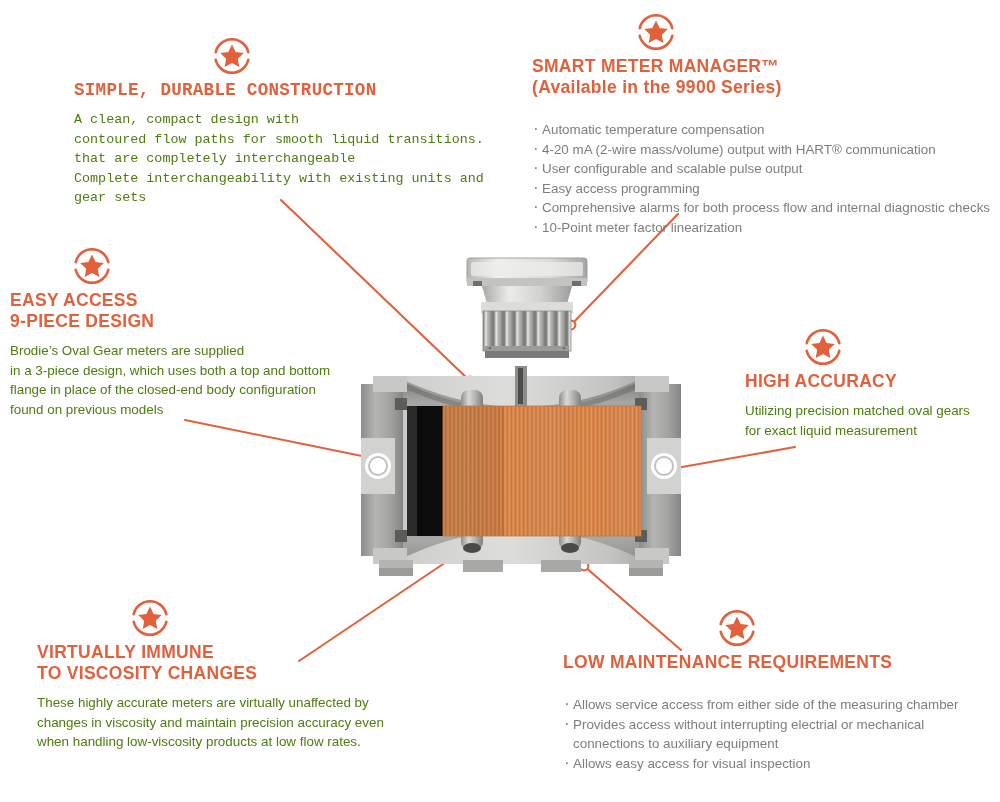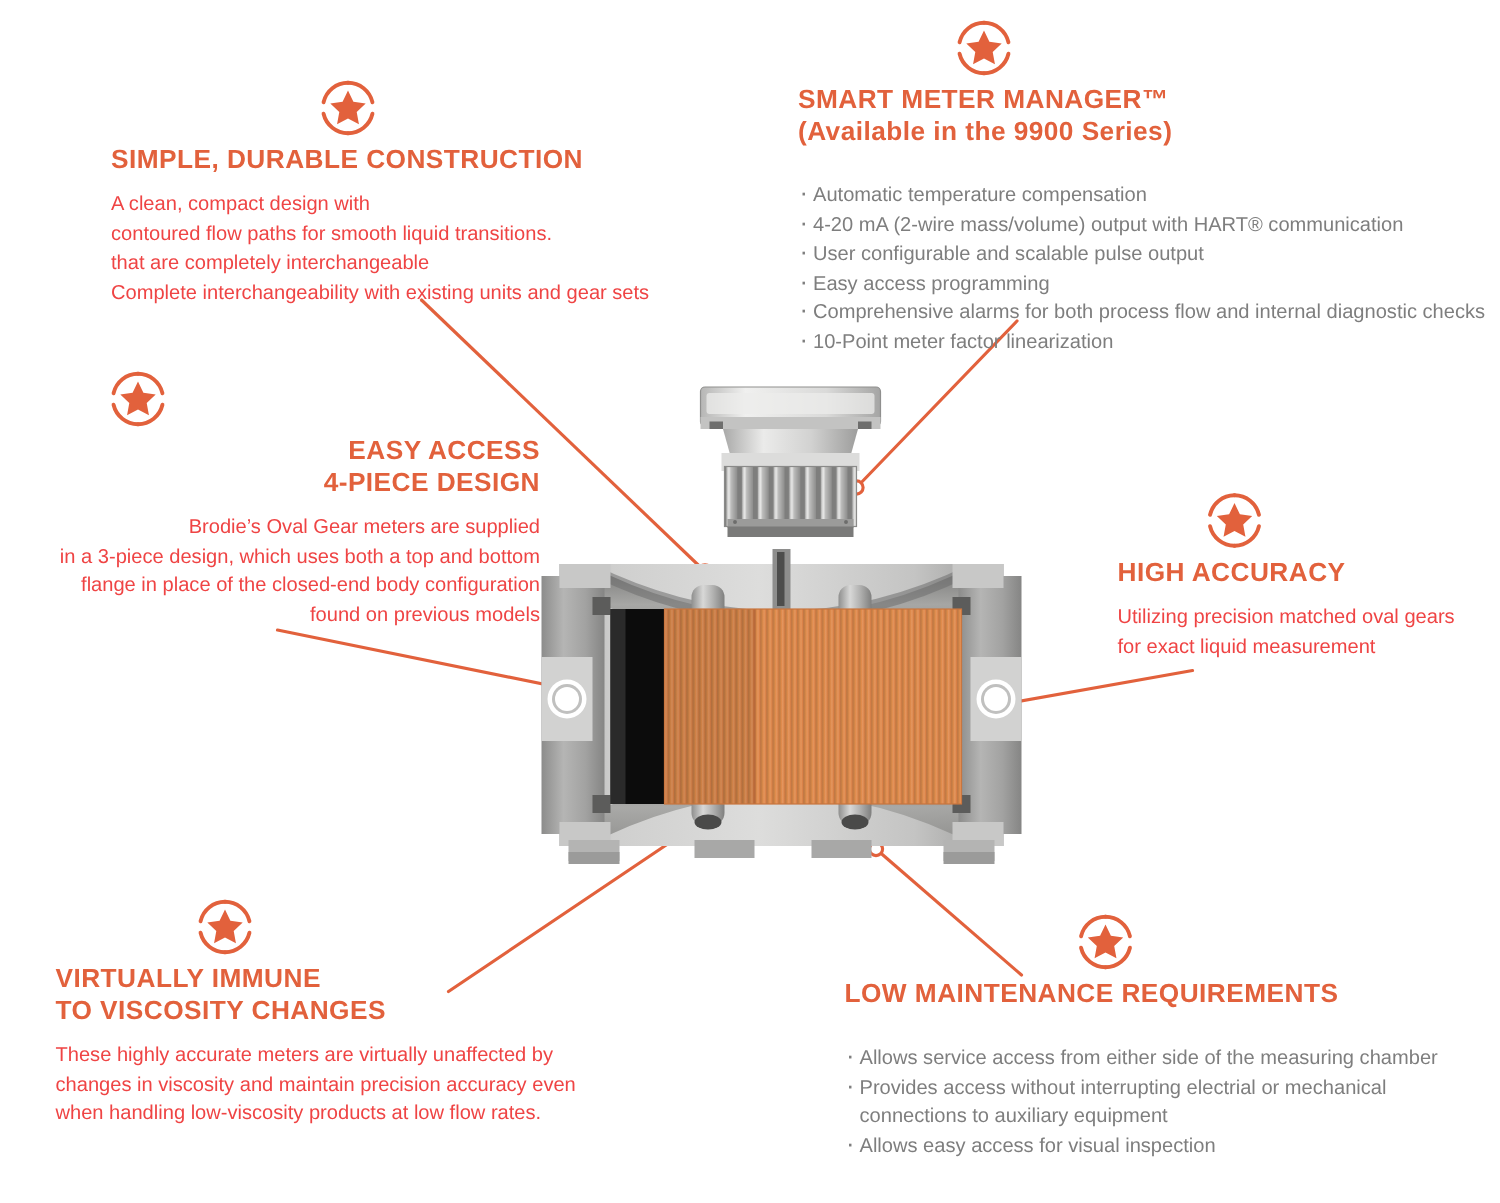--- a/index.html
+++ b/index.html
@@ -20,46 +20,46 @@
   .star-wrap { width: 40px; height: 40px; display:block; }
   .f-title {
     color: #E2613C;
     font-weight: bold;
     font-size: 17.5px;
     letter-spacing: 0.3px;
     line-height: 21px;
     white-space: nowrap;
   }
   .f-body {
-    color: #ef4444;
+    color: #4d7c0f;
     font-size: 13.4px;
     line-height: 19.6px;
     margin-top: 9px;
   }
   .f-body p { margin:0; }
   ul.bullets { list-style: none; margin-top: 22px; }
   ul.bullets li {
     color: #7E7E7E;
     font-size: 13.4px;
     line-height: 19.6px;
     padding-left: 10px;
     position: relative;
   }
   ul.bullets li::before {
     content: "\00B7";
     position: absolute; left: 1px; top: -1px;
     font-size: 17px; color: #7E7E7E;
   }
 
   
-  #feat-simple        { left: 74px;  top: 52px;  width: 420px; }
+  #feat-simple        { left: 74px;  top: 36px;  width: 420px; font-family: Liberation Mono, monospace; }
   #feat-simple .star-wrap { margin-left: 138px; }
   #feat-smart         { left: 532px; top: 12px;  width: 492px; }
   #feat-smart .star-wrap  { margin-left: 104px; }
-  #feat-easy          { left: 10px;  top: 246px; width: 350px; text-align: right; }
+  #feat-easy          { left: 10px;  top: 246px; width: 350px; }
   #feat-easy .star-wrap   { margin-left: 62px; }
   #feat-high          { left: 745px; top: 327px; width: 250px; }
   #feat-high .star-wrap   { margin-left: 58px; }
   #feat-viscosity     { left: 37px;  top: 598px; width: 400px; }
   #feat-viscosity .star-wrap { margin-left: 93px; }
   #feat-lowmaint      { left: 563px; top: 608px; width: 432px; }
   #feat-lowmaint .star-wrap  { margin-left: 154px; }
 
   .t-spacer { height: 4px; }
 
@@ -271,21 +271,21 @@
   <div class="feature" id="feat-easy">
     <svg class="star-wrap" viewBox="0 0 40 40">
       <path d="M20 3.2 A16.8 16.8 0 0 1 36.3 16.2" fill="none" stroke="#E2613C" stroke-width="2.6" stroke-linecap="round"></path>
       <path d="M36.3 23.8 A16.8 16.8 0 0 1 20 36.8" fill="none" stroke="#E2613C" stroke-width="2.6" stroke-linecap="round"></path>
       <path d="M20 36.8 A16.8 16.8 0 0 1 3.7 23.8" fill="none" stroke="#E2613C" stroke-width="2.6" stroke-linecap="round"></path>
       <path d="M3.7 16.2 A16.8 16.8 0 0 1 20 3.2" fill="none" stroke="#E2613C" stroke-width="2.6" stroke-linecap="round"></path>
       <path d="M20 8.4 L23.6 15.9 L31.8 17.0 L25.8 22.7 L27.3 30.9 L20 27.0 L12.7 30.9 L14.2 22.7 L8.2 17.0 L16.4 15.9 Z" fill="#E2613C"></path>
     </svg>
     <div class="t-spacer"></div>
     <div class="f-title">EASY ACCESS</div>
-    <div class="f-title">4-PIECE DESIGN</div>
+    <div class="f-title">9-PIECE DESIGN</div>
     <div class="f-body">
       <p>Brodie’s Oval Gear meters are supplied</p>
       <p>in a 3-piece design, which uses both a top and bottom</p>
       <p>flange in place of the closed-end body configuration</p>
       <p>found on previous models</p>
     </div>
   </div>
 
   <div class="feature" id="feat-high">
     <svg class="star-wrap" viewBox="0 0 40 40">

